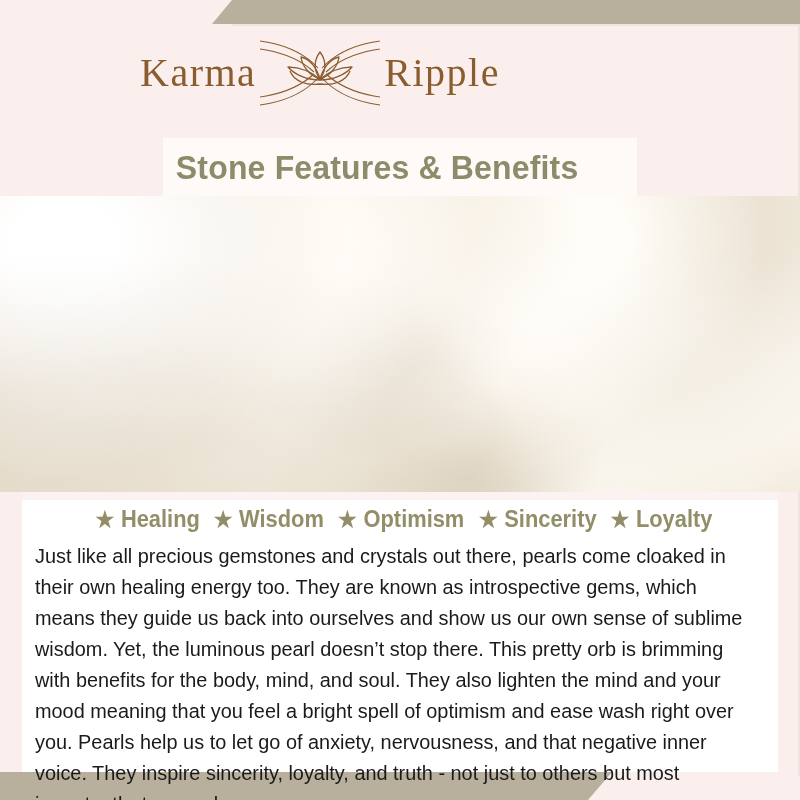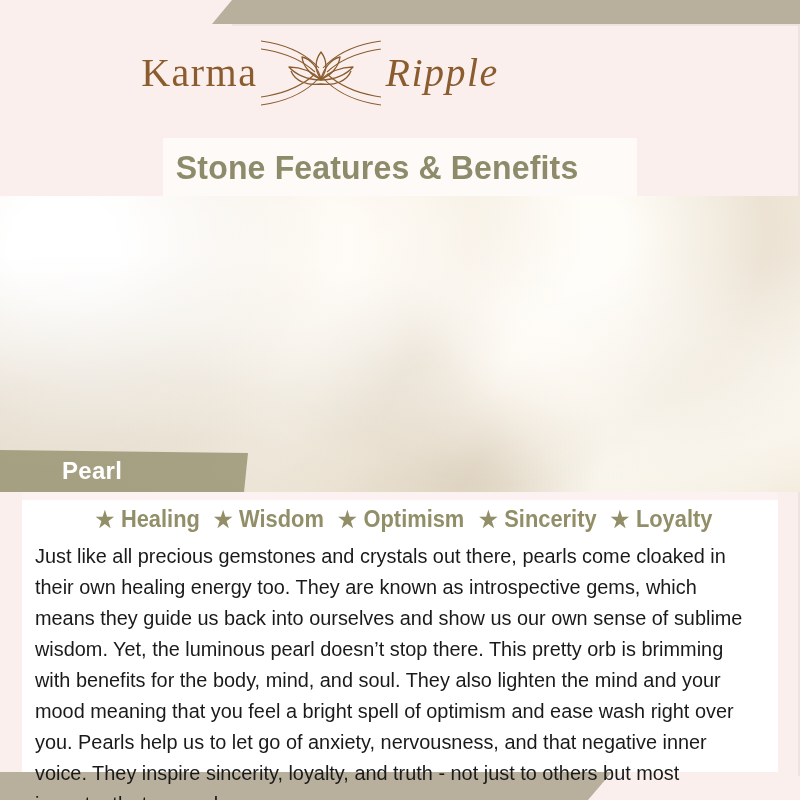--- a/index.html
+++ b/index.html
@@ -29,21 +29,21 @@
     position:absolute;top:34px;left:0;width:640px;height:78px;
     display:flex;align-items:center;justify-content:center;
   }
   .logo svg{display:block;}
   .logo-word{
     font-family:"Liberation Serif",serif;
     font-size:40px;color:#8a5c2e;letter-spacing:1.5px;
     line-height:1;white-space:nowrap;
   }
   .logo-left{margin-right:4px;}
-  .logo-right{margin-left:4px;font-style:italic;}
+  .logo-right{margin-left:4px;}
   .logo-mark{position:relative;width:120px;height:70px;flex:0 0 120px;}
   .logo-mark svg{position:absolute;top:0;left:0;}
 
   
   .banner{
     position:absolute;top:138px;left:163px;width:474px;height:58px;
     background:#fdfaf7;
     display:flex;align-items:center;justify-content:flex-start;
   }
   .banner-title{
@@ -180,23 +180,20 @@
 
   <div class="banner">
     <span class="banner-title">Stone Features &amp; Benefits</span>
   </div>
 
   <div class="photo">
     <div class="photo-bg"></div>
     <div class="photo-sheen"></div>
   </div>
 
-  <div class="stone-band">
-    <span class="stone-name">Pearl</span>
-  </div>
 
   <div class="content">
     <div class="content-topfade"></div>
 
     <div class="benefits">
       <span class="benefit">
         <span class="star">★</span>
         <span>Healing</span>
       </span>
       <span class="benefit">

